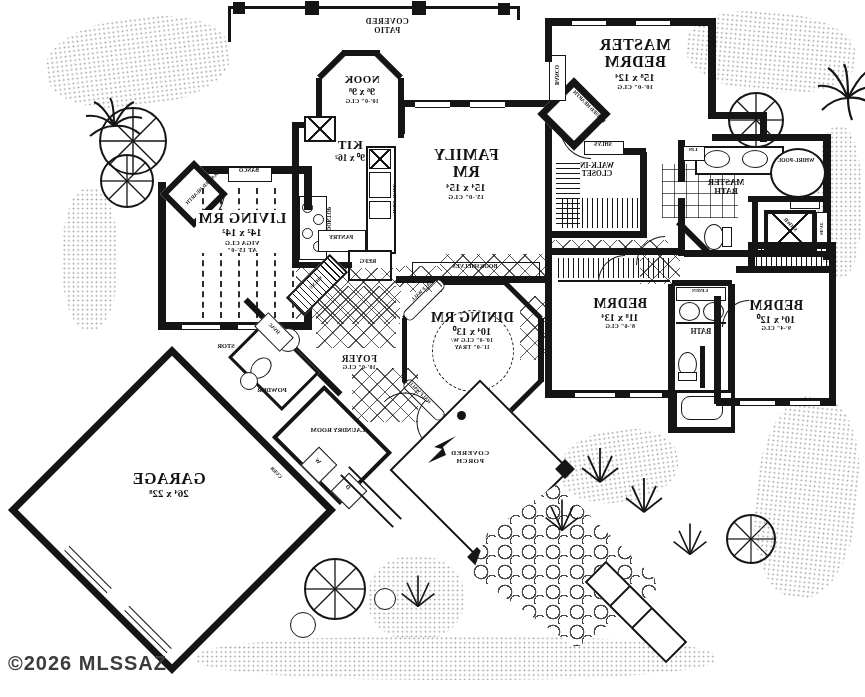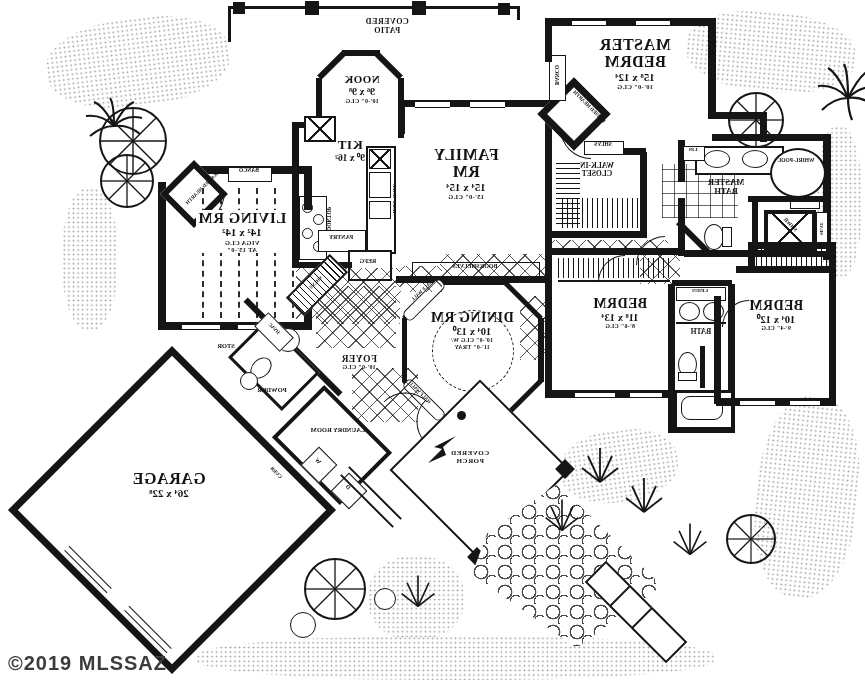--- a/index.html
+++ b/index.html
@@ -530,15 +530,15 @@
   <svg style="left:396px;top:570px;" width="44" height="40" viewBox="0 0 48 44">
     <g stroke="#151515" stroke-width="1.8" fill="none">
       <path d="M24 40 L6 26"></path>
         <path d="M24 40 L12 14"></path>
         <path d="M24 40 L24 6"></path>
         <path d="M24 40 L36 14"></path>
         <path d="M24 40 L42 26"></path>
     </g>
   </svg>
 
-  <div class="wm" style="left:8px;top:652px;">©2019 MLSSAZ</div>
+  <div class="wm" style="left:8px;top:652px;">©2026 MLSSAZ</div>
 
 </div>
 
 </body></html>

